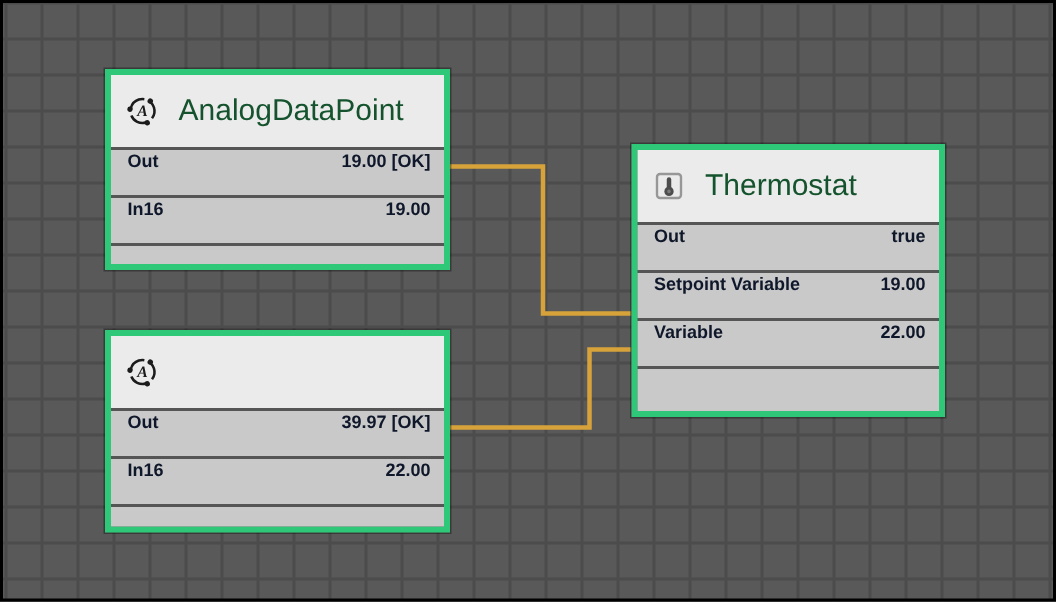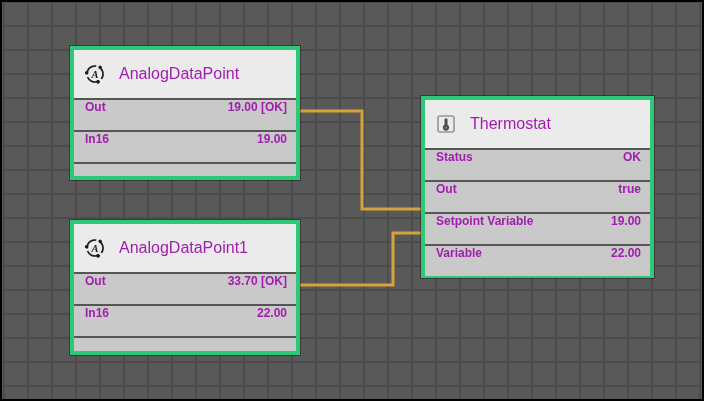--- a/index.html
+++ b/index.html
@@ -28,29 +28,29 @@
     box-shadow:0 0 0 1px rgba(0,0,0,.35);
   }
   .node-header{
     flex:0 0 48px;
     background:#ebebeb;
     display:flex;align-items:center;
   }
   .node-icon{width:22px;height:22px;margin-left:10px;flex:0 0 22px;}
   .node-title{
     margin-left:13px;
-    font-size:16px;color:#a21caf;
+    font-size:20px;color:#14532d;
     white-space:nowrap;
   }
   .node-row{
     flex:0 0 22px;
     background:#c9c9c9;
     display:flex;align-items:center;justify-content:space-between;
     padding:0 9px 16px 11px;
-    font-size:12px;font-weight:bold;color:#a21caf;
+    font-size:12px;font-weight:bold;color:#0f172a;
   }
   .row-label{white-space:nowrap;}
   .row-value{white-space:nowrap;text-align:right;}
   .node-footer{flex:1 1 auto;background:#c9c9c9;}
 </style>
 </head>
 <body>
 
 <div class="canvas">
 
@@ -83,46 +83,41 @@
 
   <div class="node" style="left:70px;top:220px;width:230px;height:135px">
     <div class="node-header">
       <svg class="node-icon" viewBox="0 0 22 22">
         <circle cx="11" cy="11" r="8" fill="none" stroke="#1c1c1c" stroke-width="1.7" stroke-dasharray="11.7 5.05" stroke-dashoffset="4" transform="rotate(-18 11 11)"></circle>
         <circle cx="11" cy="2.6" r="1.8" fill="#1c1c1c" transform="rotate(38 11 11)"></circle>
         <circle cx="11" cy="2.6" r="1.8" fill="#1c1c1c" transform="rotate(158 11 11)"></circle>
         <circle cx="11" cy="2.6" r="1.8" fill="#1c1c1c" transform="rotate(278 11 11)"></circle>
         <text x="11" y="14.6" font-size="10.5" font-weight="bold" font-style="italic" text-anchor="middle" fill="#1c1c1c" font-family="Liberation Serif, serif">A</text>
       </svg>
-      <span class="node-title">AnalogDataPoint1</span>
     </div>
     <div class="node-row">
       <span class="row-label">Out</span>
-      <span class="row-value">33.70 [OK]</span>
+      <span class="row-value">39.97 [OK]</span>
     </div>
     <div class="node-row">
       <span class="row-label">In16</span>
       <span class="row-value">22.00</span>
     </div>
     <div class="node-footer"></div>
   </div>
 
-  <div class="node" style="left:421px;top:96px;width:233px;height:182px">
+  <div class="node" style="left:421px;top:96px;width:209px;height:182px">
     <div class="node-header">
       <svg class="node-icon" viewBox="0 0 22 22">
         <rect x="3" y="3" width="16" height="16" rx="2" fill="none" stroke="#979797" stroke-width="1.6"></rect>
         <rect x="9.5" y="5.2" width="3" height="8.5" rx="1.5" fill="#4d4d4d"></rect>
         <circle cx="11" cy="14.6" r="3.1" fill="#4d4d4d"></circle>
         <circle cx="11" cy="14.6" r="1.2" fill="#7a7a7a"></circle>
       </svg>
       <span class="node-title">Thermostat</span>
-    </div>
-    <div class="node-row">
-      <span class="row-label">Status</span>
-      <span class="row-value">OK</span>
     </div>
     <div class="node-row">
       <span class="row-label">Out</span>
       <span class="row-value">true</span>
     </div>
     <div class="node-row">
       <span class="row-label">Setpoint Variable</span>
       <span class="row-value">19.00</span>
     </div>
     <div class="node-row">

